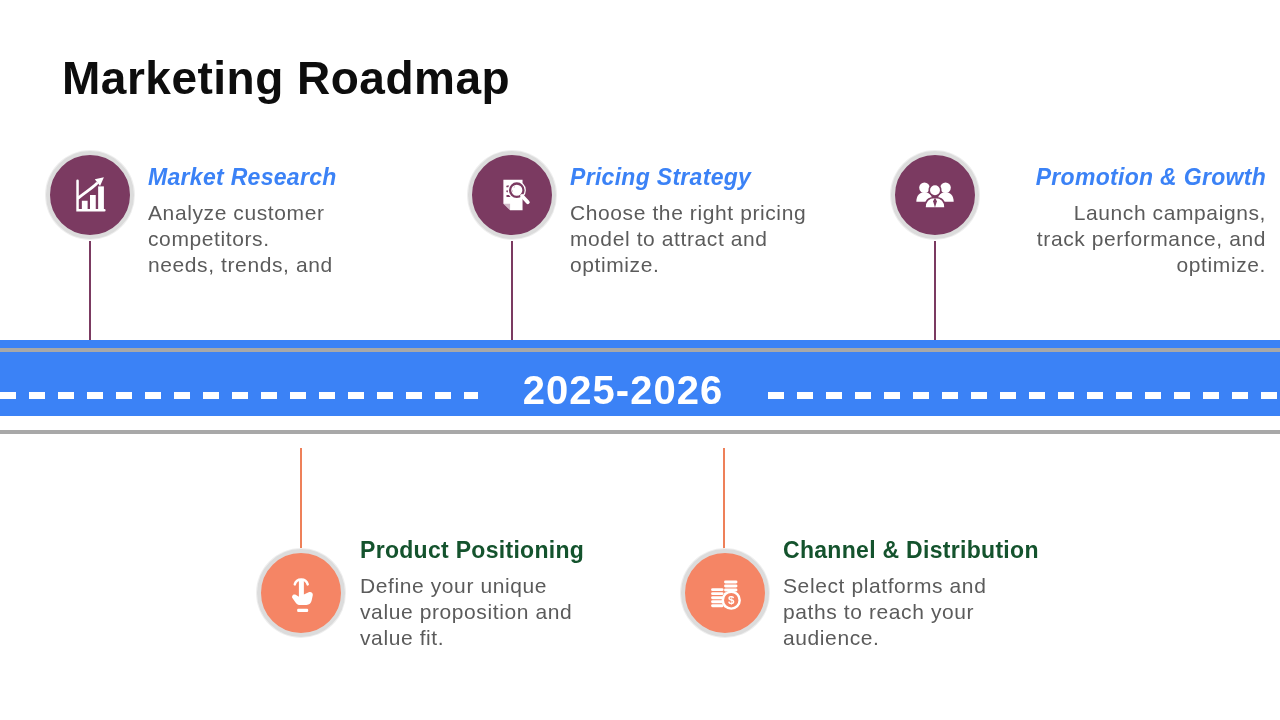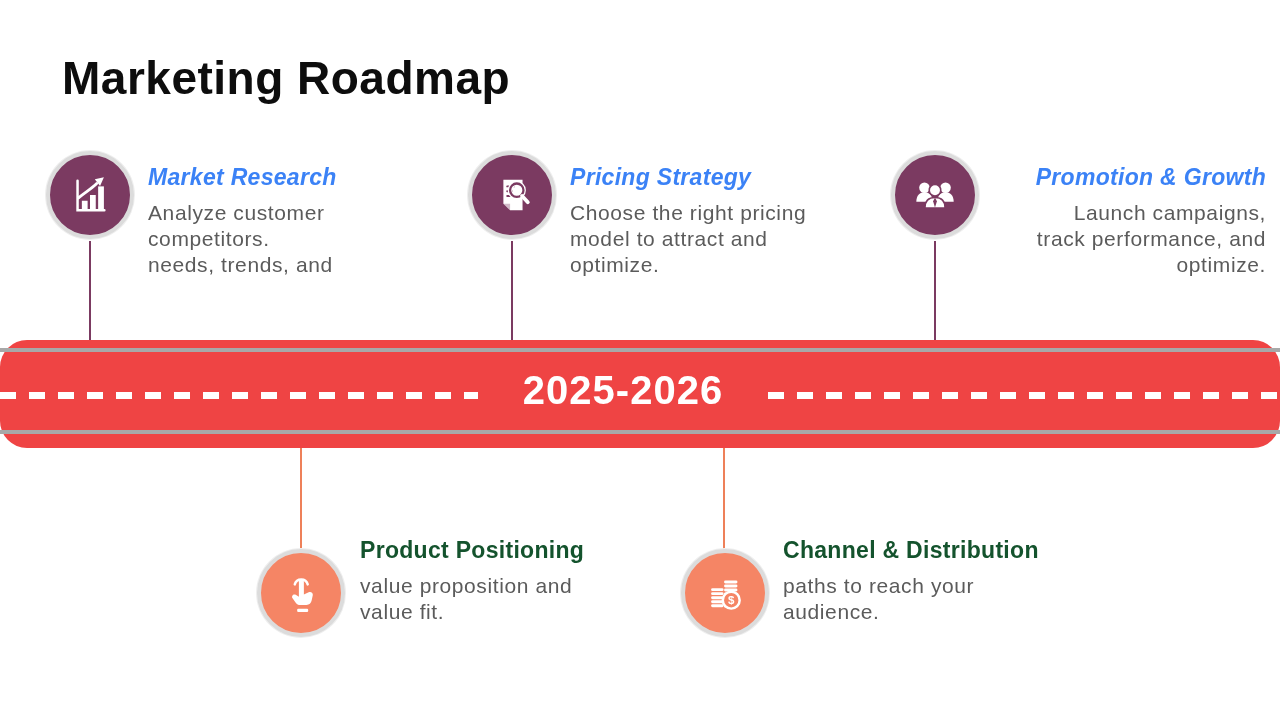--- a/index.html
+++ b/index.html
@@ -22,21 +22,21 @@
   .texts.top .item-title{color:#3b82f6;font-style:italic;}
   .texts.bottom .item-title{color:#14532d;}
   .desc-line{font-size:21px;line-height:26px;color:#5b5b5b;letter-spacing:0.6px;}
 
   
   .connector{position:absolute;width:2px;}
   .connector.purple{background:#7b3a61;}
   .connector.orange{background:#ee8059;}
 
   
-  .road{position:absolute;left:0;top:340px;width:1280px;height:108px;background:#ef4444;border-radius:27px;}
+  .road{position:absolute;left:0;top:340px;width:1280px;height:76px;background:#3b82f6;}
   .road-stripe{position:absolute;left:0;width:1280px;height:4px;background:#a8a8a8;}
   .road-stripe.top{top:8px;}
   .road-stripe.bottom{top:90px;}
   .dash-seg{position:absolute;top:52px;height:7px;
             background:repeating-linear-gradient(90deg,#ffffff 0 16px,transparent 16px 29px);}
   .dash-seg.left{left:0;width:478px;}
   .dash-seg.right{left:768px;width:512px;}
   .year{position:absolute;left:440px;top:28px;width:366px;text-align:center;
         font-size:40px;font-weight:bold;color:#ffffff;letter-spacing:1px;}
 
@@ -118,20 +118,21 @@
 
   <div class="badge orange" style="left:257px;top:549px;">
     <svg width="46" height="46" viewBox="0 0 48 48">
       <path d="M17.5 15 a7 7 0 0 1 13.5 0" fill="none" stroke="#fff" stroke-width="2.6" stroke-linecap="round"></path>
       <path d="M21.8 12 a2.6 2.6 0 0 1 5.2 0 v13.5 l5-2.3 c2.4-1 4.8 0.7 4.3 3.2 l-1.2 5.5 c-0.6 2.8-2.4 4.6-5.4 4.6 h-6.5 c-2 0-3.6-0.9-4.7-2.4 l-3.3-4.6 c-1.6-2.3 0.9-5 3.3-3.6 l3.3 2 z" fill="#fff"></path>
       <rect x="20" y="40.5" width="11.5" height="3.4" rx="1.2" fill="#fff"></rect>
     </svg>
   </div>
   <div class="texts bottom" style="left:360px;top:537px;width:260px;">
     <h3 class="item-title">Product Positioning</h3>
+    <div class="desc-line">Define your unique</div>
     <div class="desc-line">value proposition and</div>
     <div class="desc-line">value fit.</div>
   </div>
 
   <div class="badge orange" style="left:681px;top:549px;">
     <svg width="46" height="46" viewBox="0 0 48 48">
       <g fill="#fff">
         <rect x="9.5" y="19" width="13" height="3" rx="1.5"></rect>
         <rect x="9.5" y="23.2" width="13" height="3" rx="1.5"></rect>
         <rect x="9.5" y="27.4" width="13" height="3" rx="1.5"></rect>
@@ -144,17 +145,18 @@
         <rect x="23" y="27.8" width="14" height="3" rx="1.5"></rect>
         <rect x="23" y="32" width="14" height="3" rx="1.5"></rect>
         <rect x="23" y="36.2" width="14" height="3" rx="1.5"></rect>
       </g>
       <circle cx="30.5" cy="31.5" r="8.8" fill="#f58565" stroke="#fff" stroke-width="2.6"></circle>
       <text x="30.5" y="35.8" font-size="12" font-weight="bold" fill="#fff" text-anchor="middle" font-family="Liberation Sans, sans-serif">$</text>
     </svg>
   </div>
   <div class="texts bottom" style="left:783px;top:537px;width:260px;">
     <h3 class="item-title">Channel &amp; Distribution</h3>
+    <div class="desc-line">Select platforms and</div>
     <div class="desc-line">paths to reach your</div>
     <div class="desc-line">audience.</div>
   </div>
 
 </div>
 
 </body></html>

